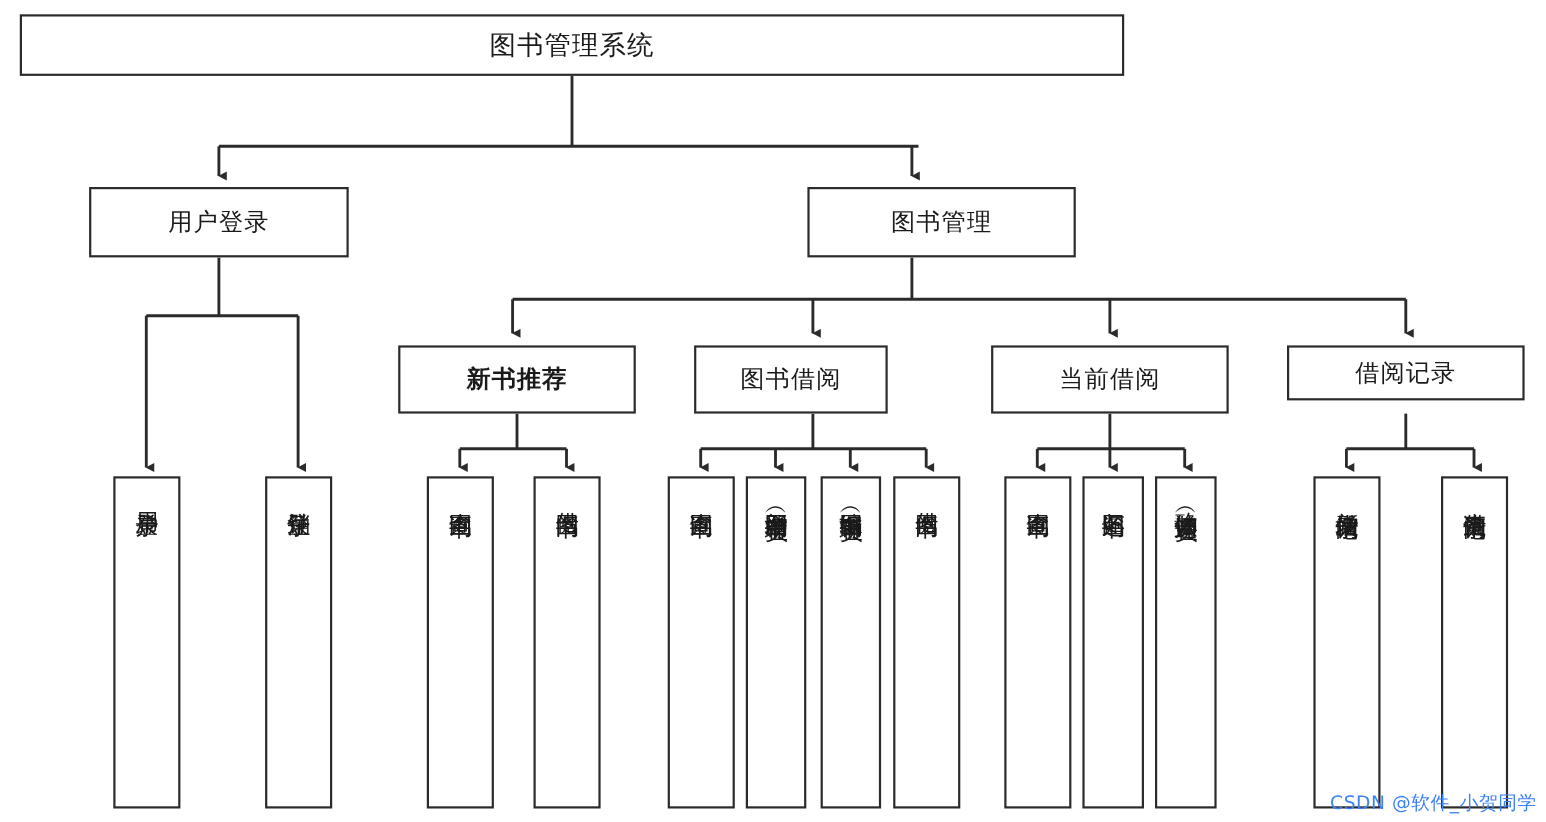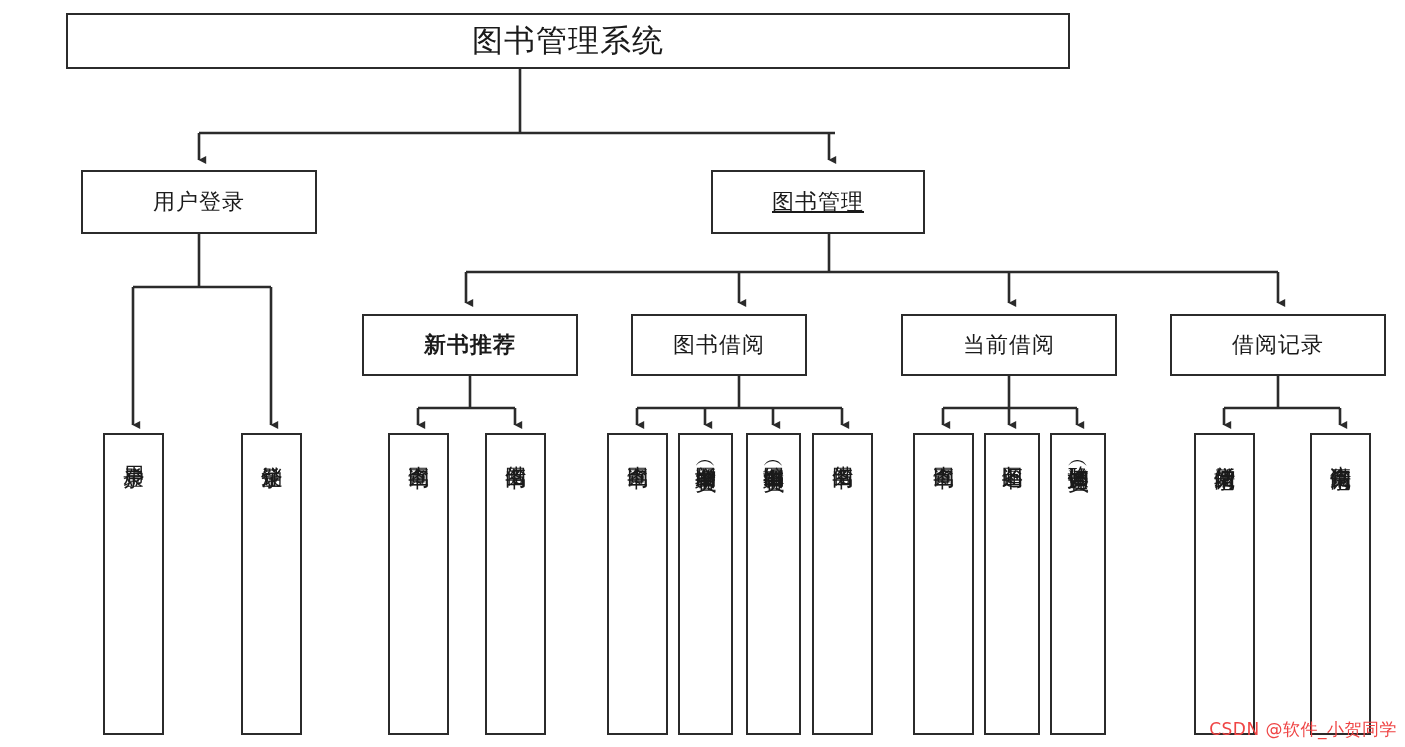--- a/index.html
+++ b/index.html
@@ -27,22 +27,21 @@
     position: absolute;
     box-sizing: border-box;
     border: 2px solid #2b2b2b;
     background: #ffffff;
     display: flex;
     align-items: center;
     justify-content: center;
     color: #1a1a1a;
   }
   .node.root {
-    font-size: 31px;
-    margin-left: 48px;
+    font-size: 24px;
   }
   .node.lvl2 {
     font-size: 22px;
   }
   .node.lvl3 {
     font-size: 22px;
   }
   .node.leaf {
     font-size: 21px;
     align-items: flex-start;
@@ -57,21 +56,21 @@
   }
   .htext {
     white-space: nowrap;
     letter-spacing: 1px;
   }
   #watermark {
     position: absolute;
     right: 8px;
     bottom: 6px;
     font-size: 17px;
-    color: #ef4444;
+    color: #3b82f6;
     letter-spacing: 0.5px;
     white-space: nowrap;
   }
 </style>
 </head>
 <body>
 
 <div id="canvas">
 
   <svg id="wires" viewBox="0 0 1405 747" xmlns="http://www.w3.org/2000/svg">
@@ -124,34 +123,34 @@
     </g>
   </svg>
 
   <div class="node root" style="left:18px; top:13px; width:1004px; height:56px;">
     <span class="htext">图书管理系统</span>
   </div>
 
   <div class="node lvl2" style="left:81px; top:170px; width:236px; height:64px;">
     <span class="htext">用户登录</span>
   </div>
-  <div class="node lvl2" style="left:711px; top:170px; width:214px; height:64px;text-decoration:underline;">
+  <div class="node lvl2" style="left:734px; top:170px; width:244px; height:64px;">
     <span class="htext">图书管理</span>
   </div>
 
   <div class="node lvl3" style="left:362px; top:314px; width:216px; height:62px;font-weight:bold;">
     <span class="htext">新书推荐</span>
   </div>
   <div class="node lvl3" style="left:631px; top:314px; width:176px; height:62px;">
     <span class="htext">图书借阅</span>
   </div>
   <div class="node lvl3" style="left:901px; top:314px; width:216px; height:62px;text-align:right;">
     <span class="htext">当前借阅</span>
   </div>
-  <div class="node lvl3" style="left:1170px; top:314px; width:216px; height:62px;">
+  <div class="node lvl3" style="left:1170px; top:314px; width:216px; height:50px;">
     <span class="htext">借阅记录</span>
   </div>
 
   <div class="node leaf" style="left:103px; top:433px; width:61px; height:302px;">
     <span class="vtext">用户登录</span>
   </div>
   <div class="node leaf" style="left:241px; top:433px; width:61px; height:302px;">
     <span class="vtext">注销登录</span>
   </div>
 

